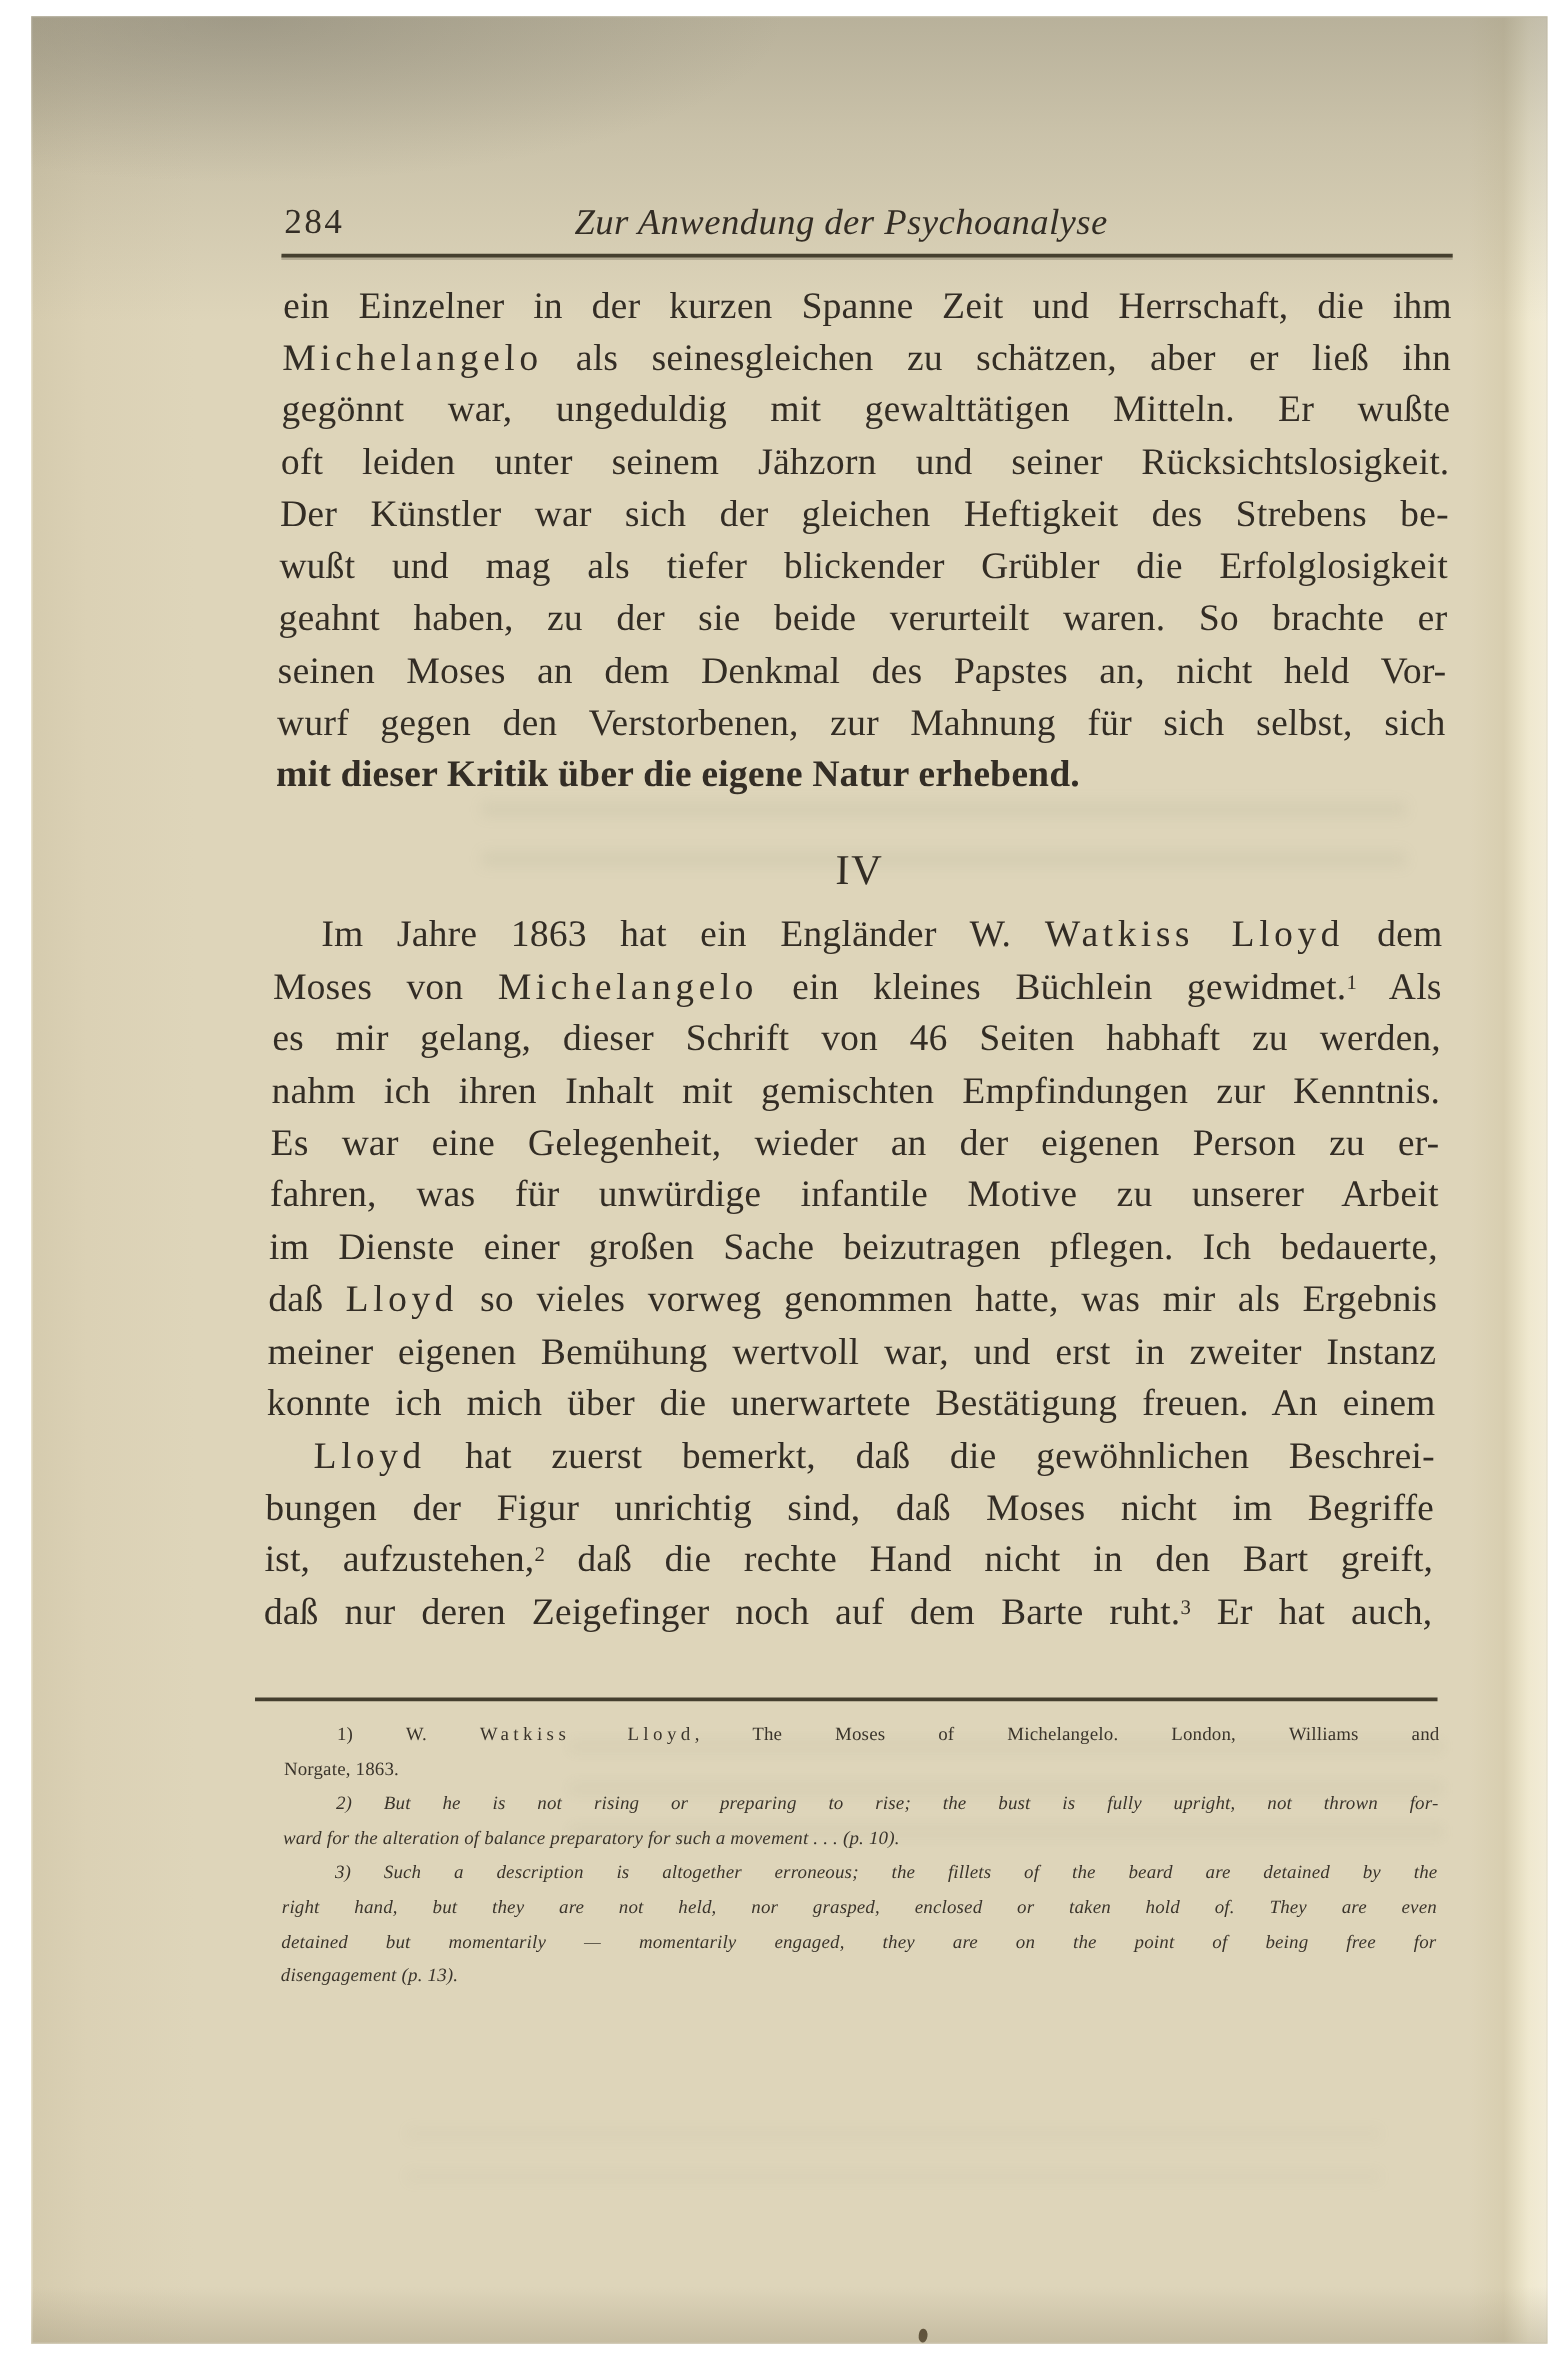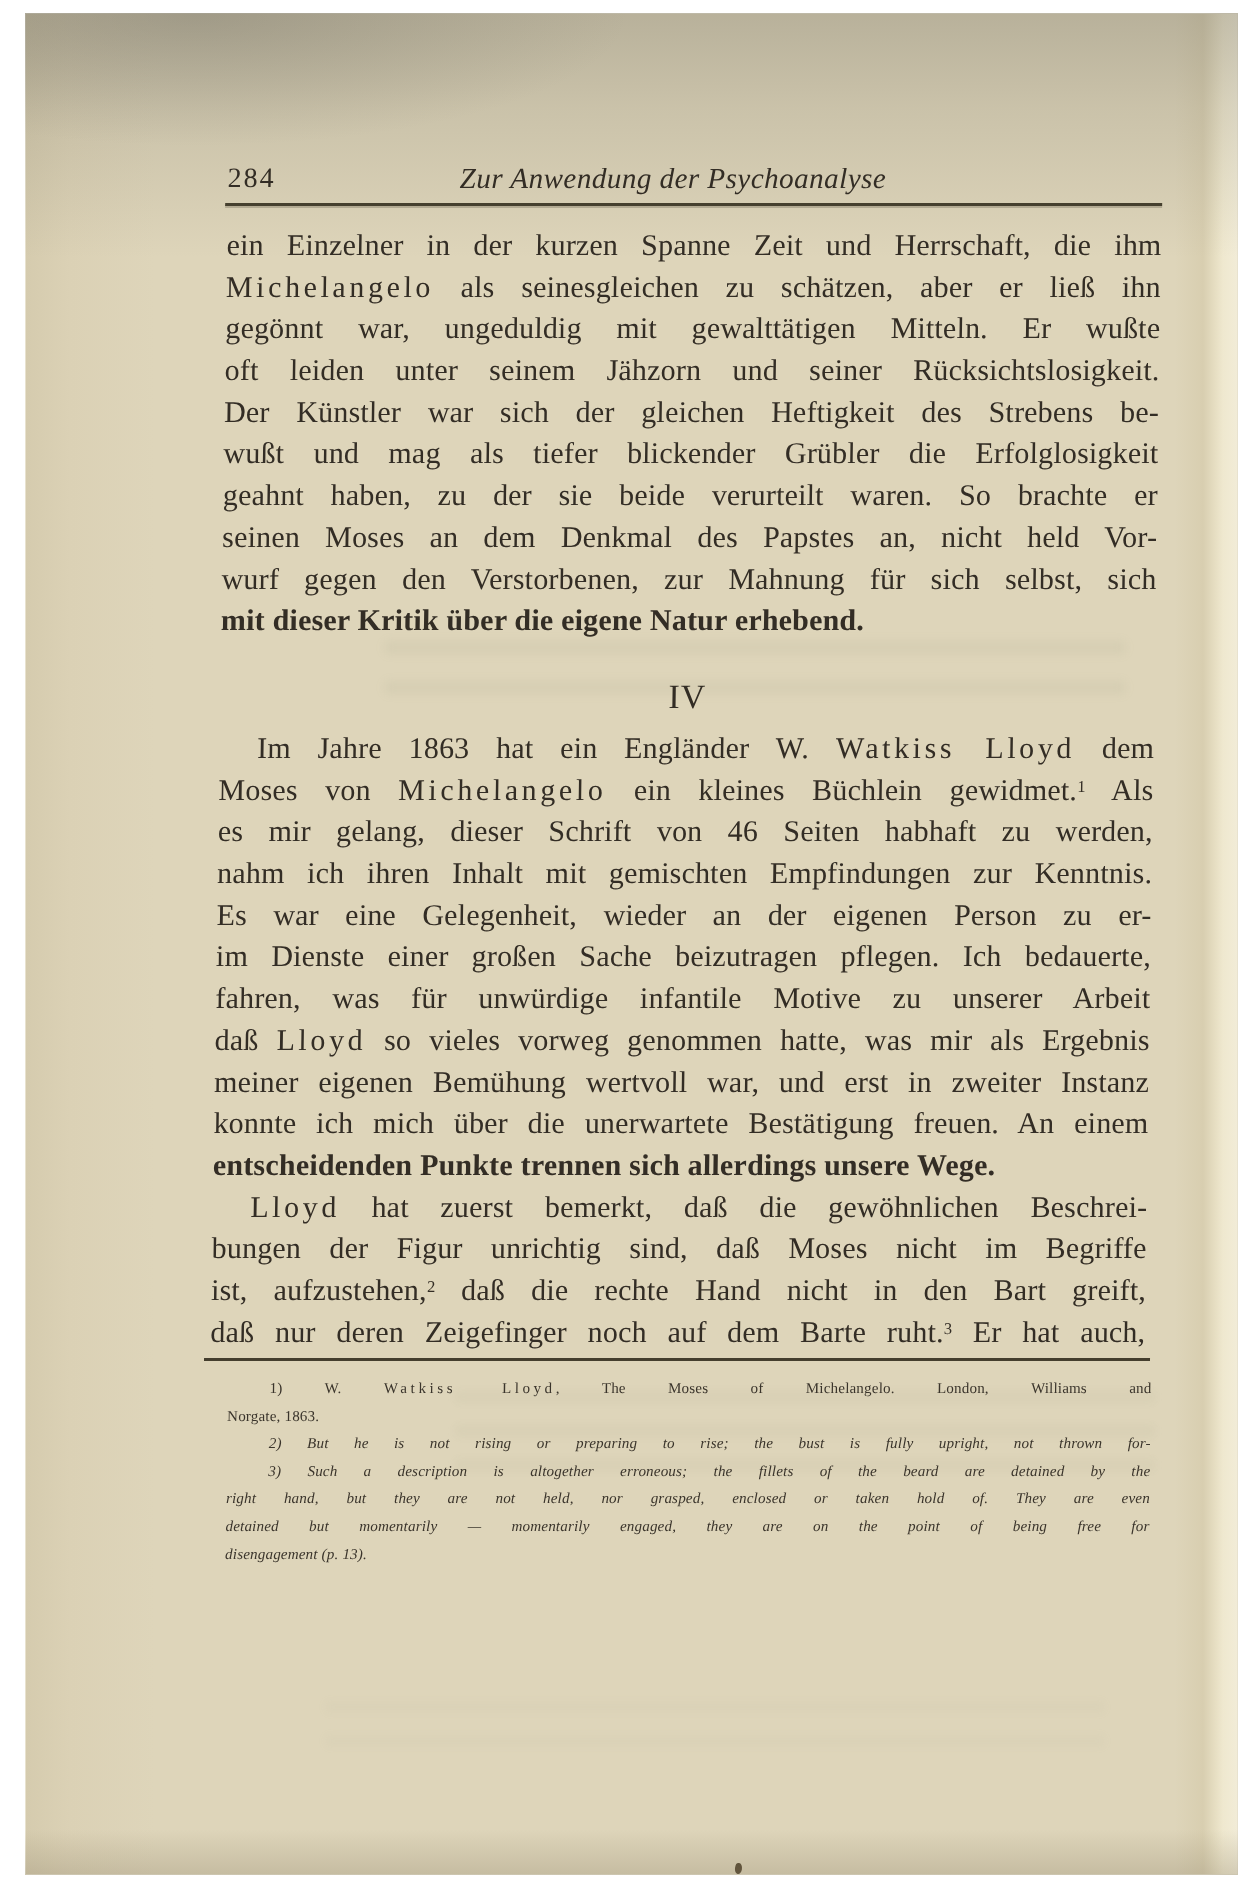--- a/index.html
+++ b/index.html
@@ -98,43 +98,43 @@
 
       <div class="sec-head">IV</div>
 
       <div id="p2p3">
         <div class="body-para">
             <div class="line indent">Im Jahre 1863 hat ein Engländer W. <span class="sperr">Watkiss Lloyd</span> dem</div>
             <div class="line">Moses von <span class="sperr">Michelangelo</span> ein kleines Büchlein gewidmet.<sup class="fnref">1</sup> Als</div>
             <div class="line">es mir gelang, dieser Schrift von 46 Seiten habhaft zu werden,</div>
             <div class="line">nahm ich ihren Inhalt mit gemischten Empfindungen zur Kenntnis.</div>
             <div class="line">Es war eine Gelegenheit, wieder an der eigenen Person zu er-</div>
+            <div class="line">fahren, was für unwürdige infantile Motive zu unserer Arbeit</div>
             <div class="line">im Dienste einer großen Sache beizutragen pflegen. Ich bedauerte,</div>
-            <div class="line">fahren, was für unwürdige infantile Motive zu unserer Arbeit</div>
             <div class="line">daß <span class="sperr">Lloyd</span> so vieles vorweg genommen hatte, was mir als Ergebnis</div>
             <div class="line">meiner eigenen Bemühung wertvoll war, und erst in zweiter Instanz</div>
             <div class="line">konnte ich mich über die unerwartete Bestätigung freuen. An einem</div>
-            <div class="line last">entscheidenden Punkte trennen sich allerdings unsere Wege.</div>
           </div>
         <div class="body-para">
             <div class="line indent"><span class="sperr">Lloyd</span> hat zuerst bemerkt, daß die gewöhnlichen Beschrei-</div>
             <div class="line">bungen der Figur unrichtig sind, daß Moses nicht im Begriffe</div>
             <div class="line">ist, aufzustehen,<sup class="fnref">2</sup> daß die rechte Hand nicht in den Bart greift,</div>
             <div class="line">daß nur deren Zeigefinger noch auf dem Barte ruht.<sup class="fnref">3</sup> Er hat auch,</div>
           </div>
       </div>
 
       <div class="fn-rule"></div>
       <div id="fns">
         <div class="fn-para">
             <div class="line indent">1) W. <span class="sperr">Watkiss Lloyd</span>, The Moses of Michelangelo. London, Williams and</div>
             <div class="line last">Norgate, 1863.</div>
           </div>
         <div class="fn-para italic">
             <div class="line indent">2) But he is not rising or preparing to rise; the bust is fully upright, not thrown for-</div>
+            <div class="line last">ward for the alteration of balance preparatory for such a movement . . . (p. 10).</div>
           </div>
         <div class="fn-para italic">
             <div class="line indent">3) Such a description is altogether erroneous; the fillets of the beard are detained by the</div>
             <div class="line">right hand, but they are not held, nor grasped, enclosed or taken hold of. They are even</div>
             <div class="line">detained but momentarily — momentarily engaged, they are on the point of being free for</div>
             <div class="line last">disengagement (p. 13).</div>
           </div>
       </div>
     </div>
 

